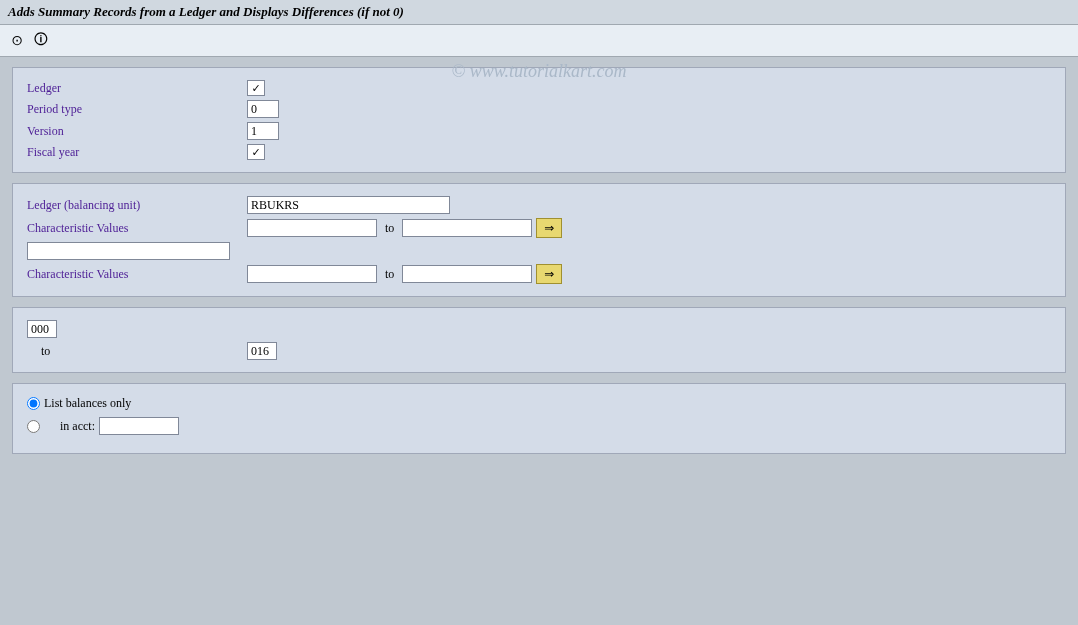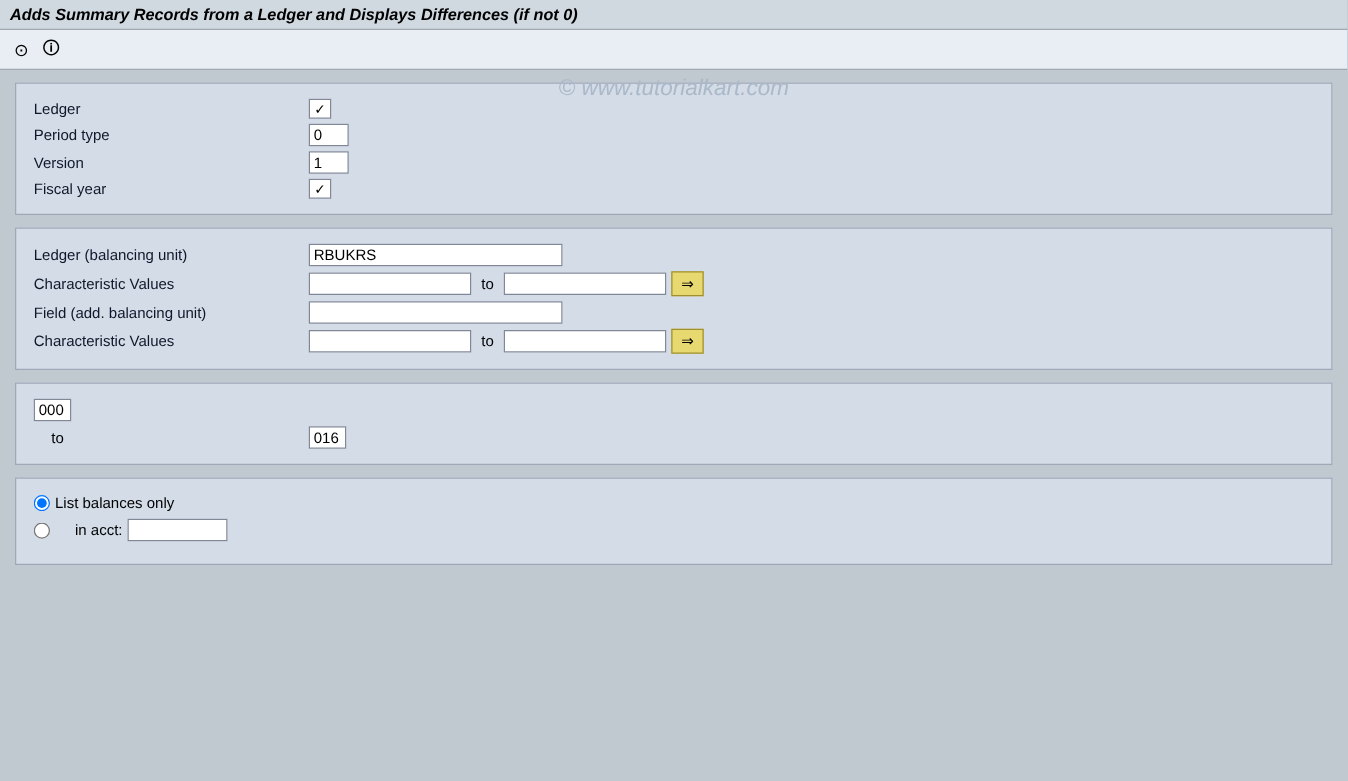--- a/index.html
+++ b/index.html
@@ -1,15 +1,15 @@
 <!DOCTYPE html>
 <html><head>
   <meta charset="utf-8">
   <style>
-    * { box-sizing: border-box; margin: 0; padding: 0; }
+    * { box-sizing: border-box; margin: 0; padding: 0; font-family: Liberation Serif, serif; }
     body {
       font-family: Arial, sans-serif;
       font-size: 12px;
       background: #c0c8d0;
       width: 1078px;
       height: 625px;
       overflow: hidden;
     }
     .title-bar {
       background: #d0d8e0;
@@ -66,21 +66,21 @@
     .form-row {
       display: flex;
       align-items: center;
       margin-bottom: 4px;
     }
     .form-row:last-child {
       margin-bottom: 0;
     }
     .form-label {
       width: 220px;
-      color: #0f172a;
+      color: #4c1d95;
       font-size: 12px;
     }
     .form-input {
       border: 1px solid #808898;
       background: #fff;
       height: 18px;
       font-size: 12px;
       padding: 1px 3px;
       outline: none;
     }
@@ -184,21 +184,20 @@
     <div class="form-row">
       <span class="form-label">Characteristic Values</span>
       <div class="field-row">
         <input type="text" class="form-input" style="width: 130px;" value="">
         <span class="to-label">to</span>
         <input type="text" class="form-input" style="width: 130px;" value="">
         <div class="nav-button">⇒</div>
       </div>
     </div>
     <div class="form-row">
-      <span class="form-label">Field (add. balancing unit)</span>
       <input type="text" class="form-input form-input-xlarge" value="" style="">
     </div>
     <div class="form-row">
       <span class="form-label">Characteristic Values</span>
       <div class="field-row">
         <input type="text" class="form-input" style="width: 130px;" value="">
         <span class="to-label">to</span>
         <input type="text" class="form-input" style="width: 130px;" value="">
         <div class="nav-button">⇒</div>
       </div>

